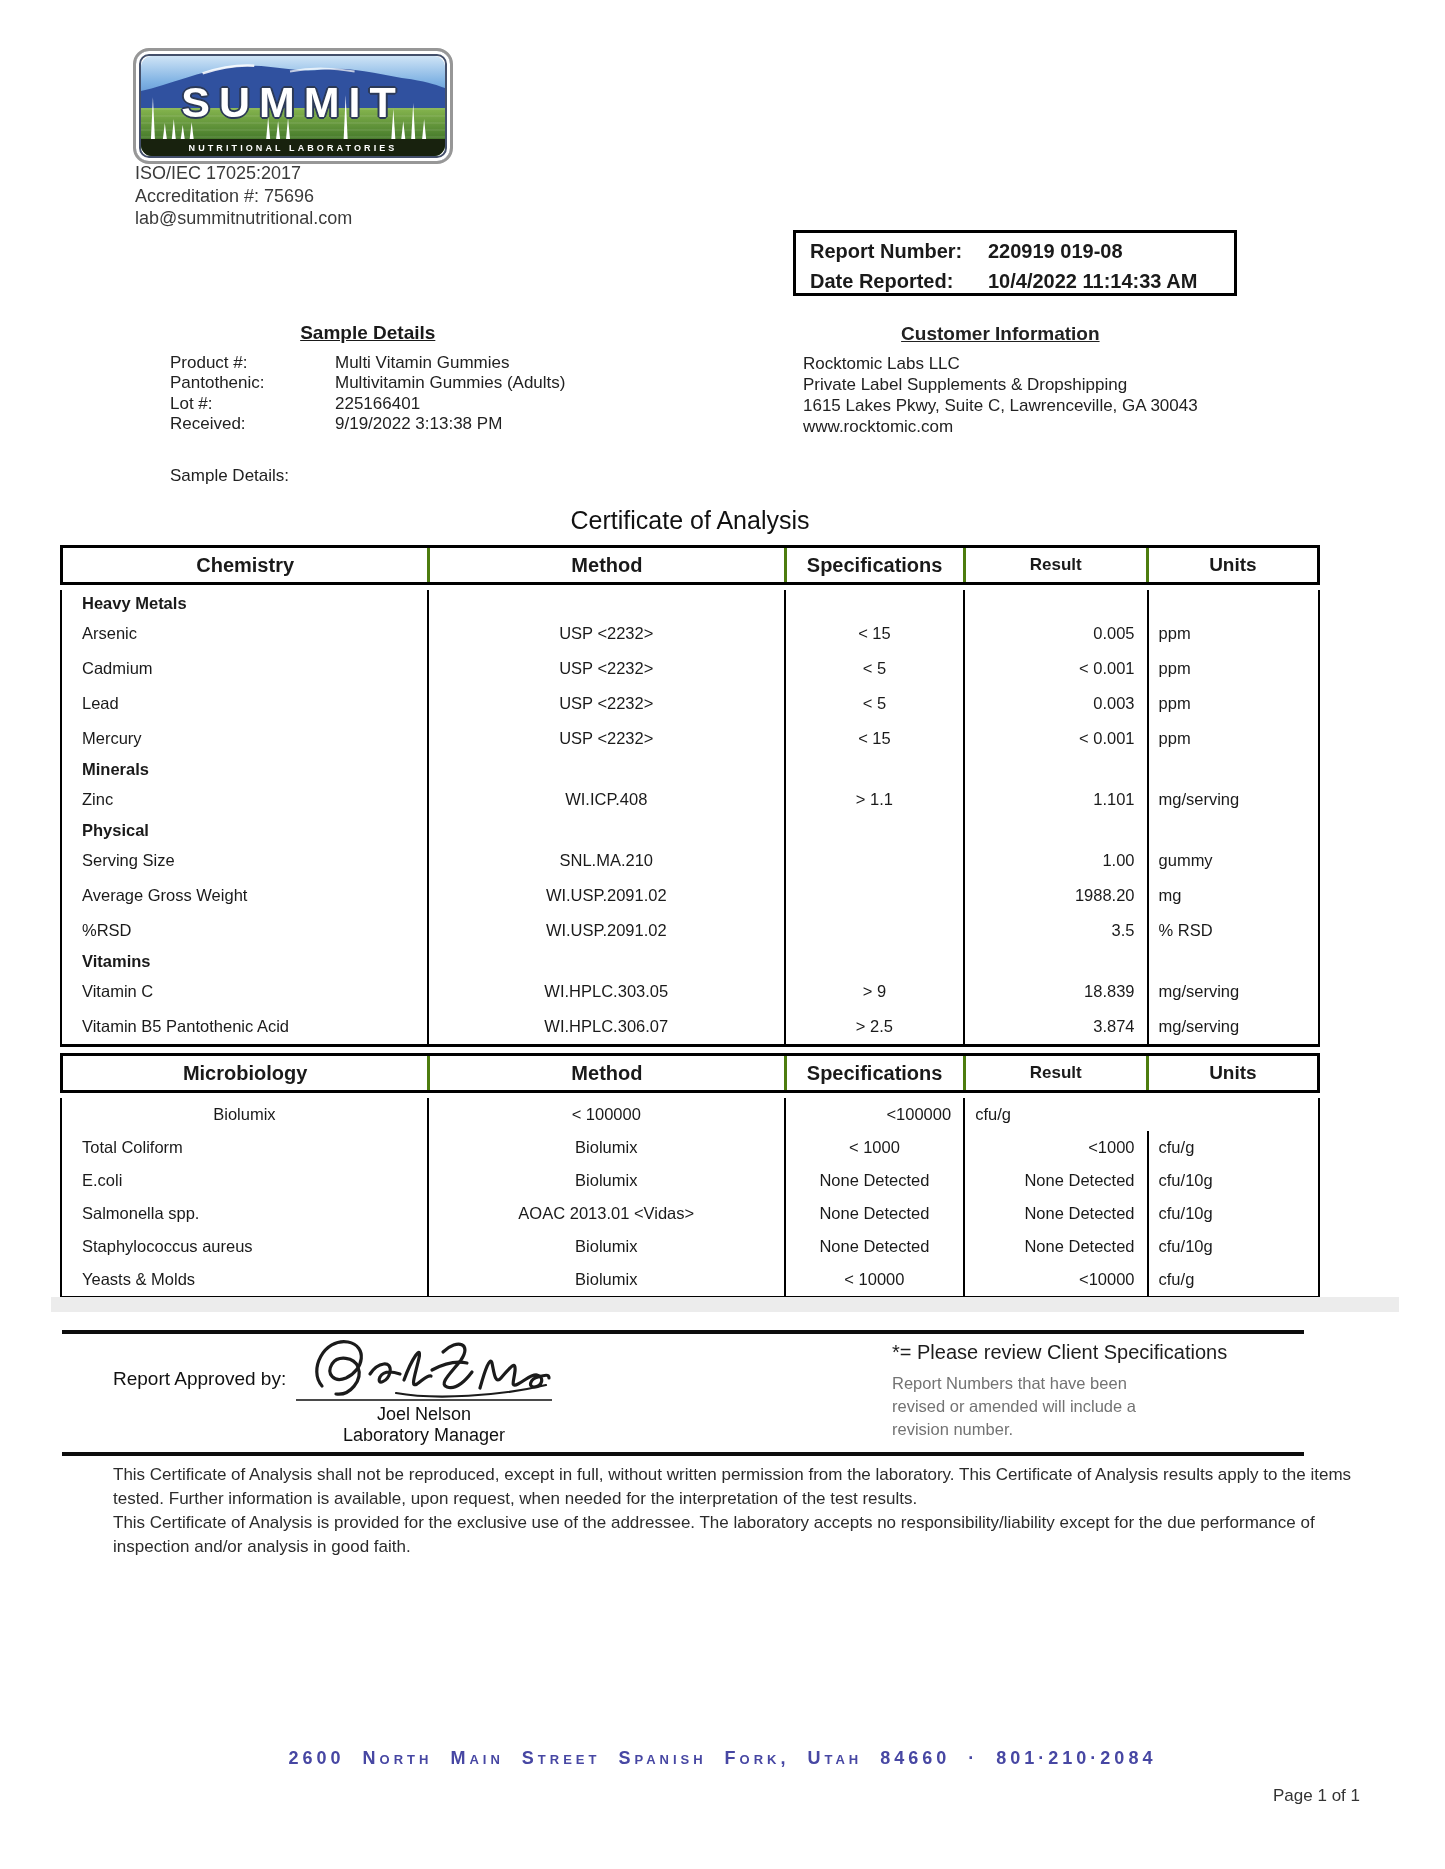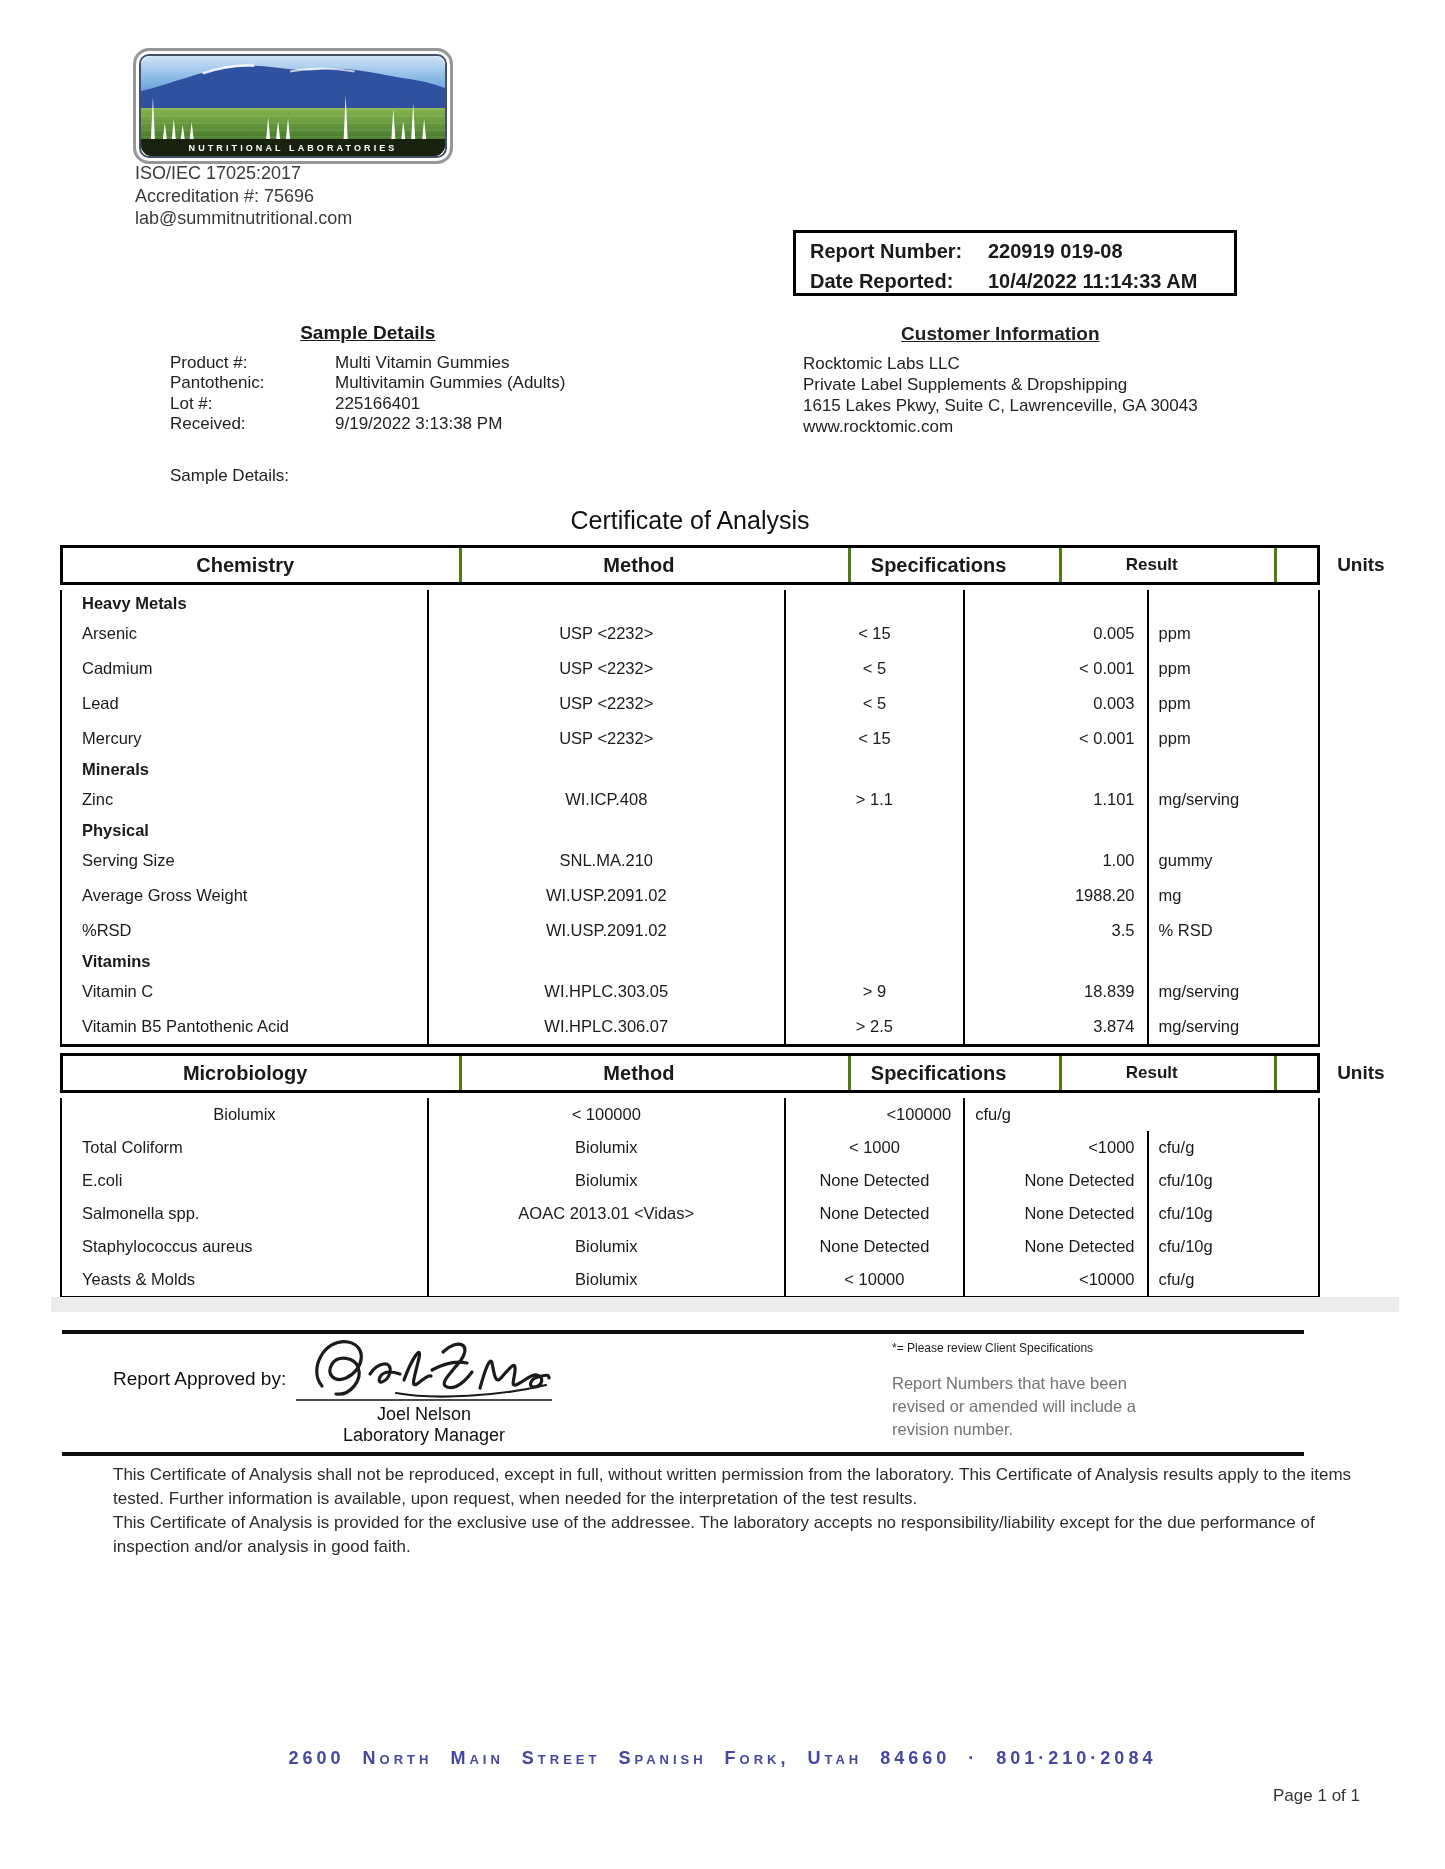--- a/index.html
+++ b/index.html
@@ -34,21 +34,21 @@
   .sec-title{font-size:19px;font-weight:bold;text-decoration:underline;text-align:center;}
   .sample-block{left:170px;top:323px;font-size:17px;line-height:20.5px;}
   .sample-grid{margin-top:9px;display:grid;grid-template-columns:165px auto;color:#222;}
   .customer-block{left:803px;top:323px;font-size:17px;line-height:21px;color:#222;}
   .customer-block .lines{margin-top:9px;}
 
   .coa-title{left:60px;top:506px;width:1260px;text-align:center;font-size:25px;color:#111;}
 
   
   .thead{display:grid;grid-template-columns:29.05% 28.41% 14.29% 14.6% 13.65%;
-         border:3px solid #000;box-sizing:border-box;height:40px;gap:32px;}
+         border:3px solid #000;box-sizing:border-box;height:40px;}
   .thead .hcell{display:flex;align-items:center;justify-content:center;font-weight:bold;font-size:20px;
          border-left:3px solid #4d7c0f;}
   .thead .hcell:first-child{border-left:none;}
   .thead .hcell.small{font-size:17px;}
   .thead .hcell.units{font-size:19px;}
   .tbody{border-left:2px solid #000;border-right:2px solid #000;border-bottom:3px solid #000;
          box-sizing:border-box;margin-top:5px;}
   .trow{display:grid;grid-template-columns:29.05% 28.41% 14.29% 14.6% 13.65%;}
   .trow .cell{display:flex;align-items:center;font-size:16.5px;border-left:2px solid #000;overflow:hidden;}
   .trow .cell:first-child{border-left:none;}
@@ -66,21 +66,21 @@
   
   .gray-band{left:51px;top:1297px;width:1348px;height:15px;background:#ececec;}
   .rule{left:62px;width:1242px;height:4px;background:#0d0d0d;}
   .rule1{top:1330px;}
   .rule2{top:1452px;}
   .approve-label{left:113px;top:1368px;font-size:19px;color:#111;}
   .signature{left:300px;top:1330px;width:252px;height:70px;}
   .sig-line{left:296px;top:1399px;width:256px;height:2px;background:#4a4a4a;}
   .signer{left:296px;top:1404px;width:256px;text-align:center;font-size:18px;line-height:21px;color:#111;}
   .signer .nm{font-weight:bold;font-weight:normal;}
-  .note1{left:892px;top:1341px;font-size:12px;color:#1d1d1d;}
+  .note1{left:892px;top:1341px;font-size:20px;color:#1d1d1d;}
   .note2{left:892px;top:1372px;width:252px;font-size:16.5px;line-height:23px;color:#737373;}
   .disclaimer{left:113px;top:1463px;width:1268px;font-size:17px;line-height:24px;color:#2c2c2c;}
   .footer-address{left:0;top:1748px;width:1445px;text-align:center;font-weight:bold;font-size:18px;
         letter-spacing:4px;word-spacing:9px;color:var(--footer_blue,#4747a3);font-variant:small-caps;}
   .page-num{left:1150px;top:1786px;width:210px;text-align:right;font-size:17px;color:#333;}
 </style>
 </head>
 <body>
 
 <div class="page">
@@ -107,20 +107,21 @@
           <polygon points="204,44 206,0 208,44"></polygon>
           <polygon points="252,44 254,14 256,44"></polygon>
           <polygon points="262,44 264,26 266,44"></polygon>
           <polygon points="272,44 274,8 276,44"></polygon>
           <polygon points="283,44 285,24 287,44"></polygon>
         </g>
       </svg>
       <div class="logo-band">
         <span>NUTRITIONAL LABORATORIES</span>
       </div>
+      <div class="logo-word">SUMMIT</div>
     </div>
   </div>
 
   <div class="abs iso-block">
     <div>ISO/IEC 17025:2017</div>
     <div>Accreditation #: 75696</div>
     <div>lab@summitnutritional.com</div>
   </div>
 
   <div class="abs report-box">

